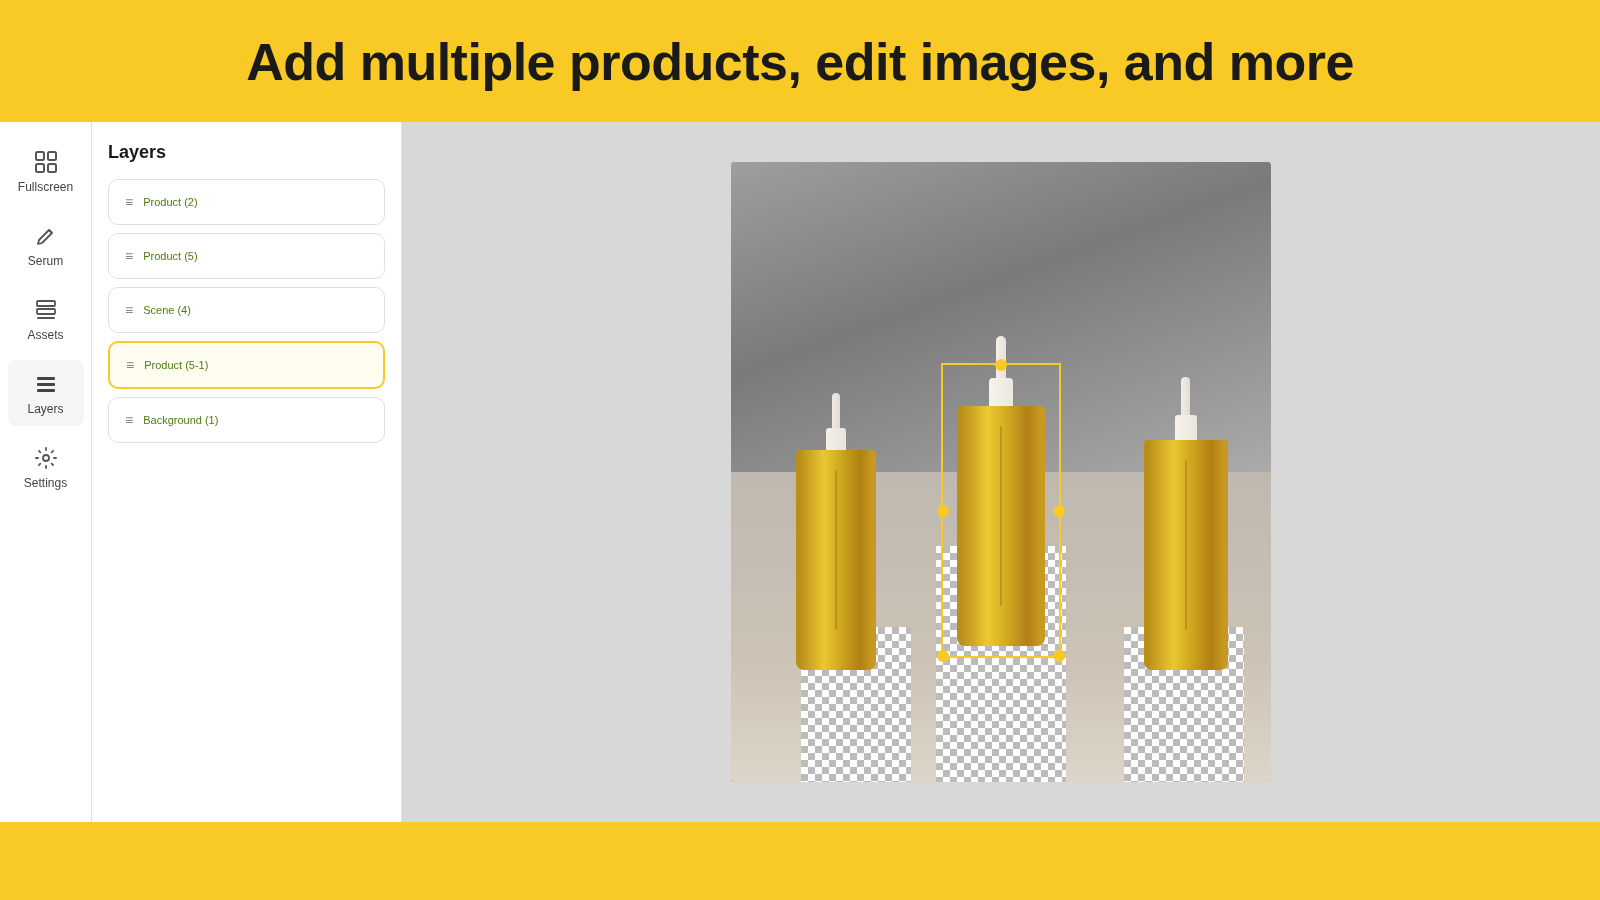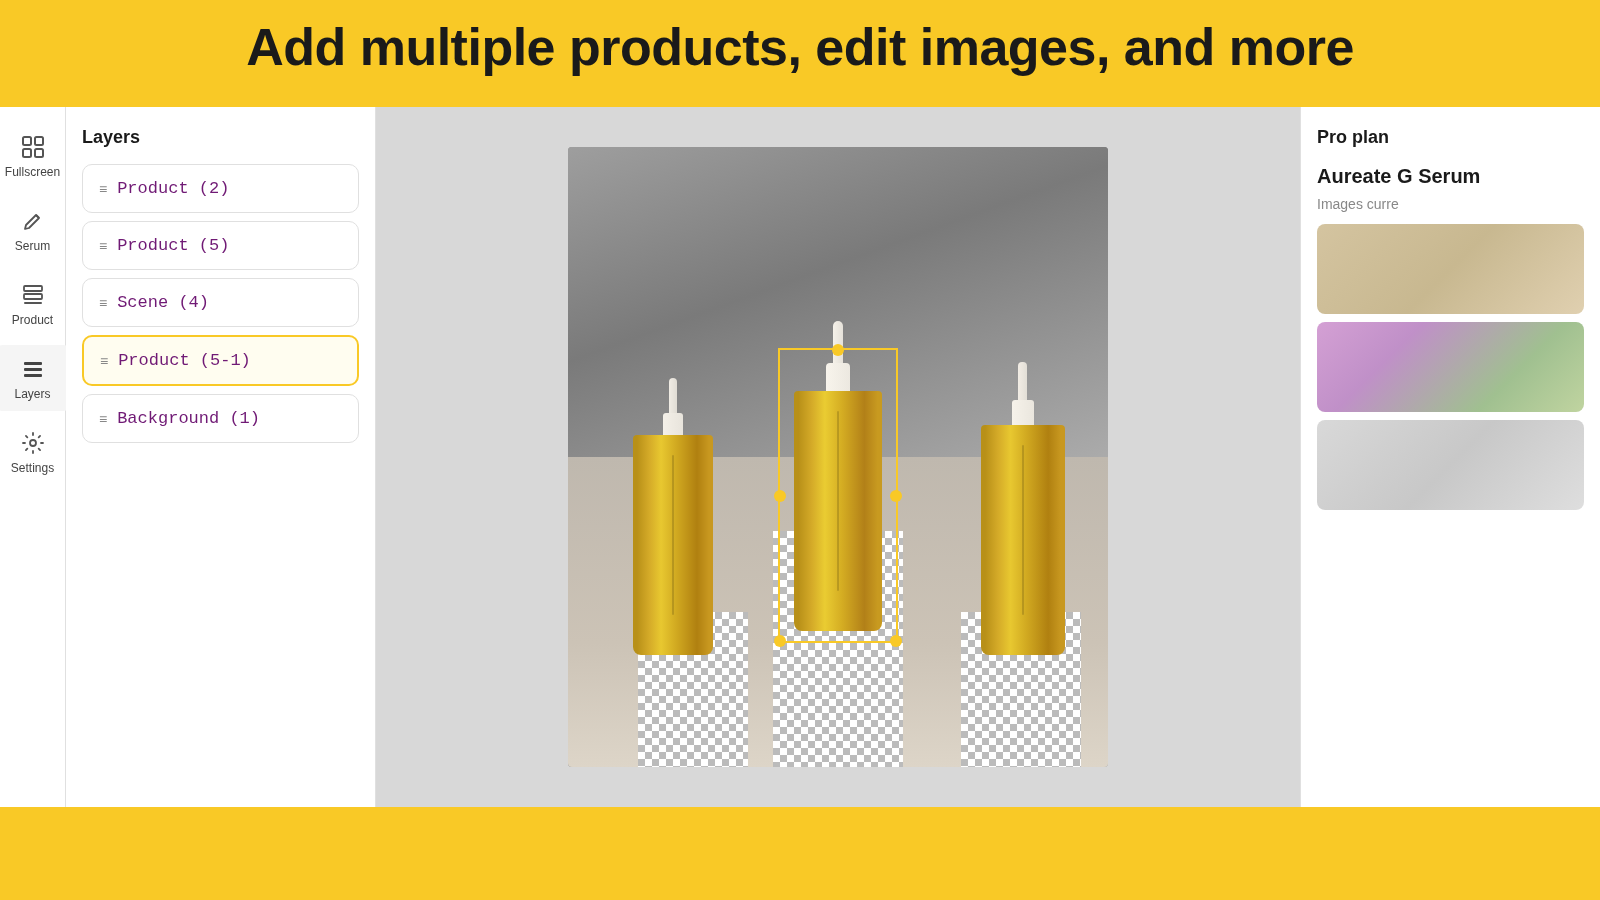--- a/index.html
+++ b/index.html
@@ -11,41 +11,41 @@
       background: #F9C926;
     }
 
     
     .hero-banner {
       width: 100%;
       background: #F9C926;
       display: flex;
       align-items: center;
       justify-content: center;
-      padding: 17px 0 30px;
+      padding: 32px 0 30px;
     }
     .hero-title {
       font-size: 52px;
       font-weight: 800;
       color: #1a1a1a;
       text-align: center;
       letter-spacing: -0.5px;
     }
 
     
     .app-container {
       display: flex;
       width: 100%;
       height: 700px;
       background: #f0f0f0;
     }
 
     
     .sidebar {
-      width: 66px;
+      width: 92px;
       background: #ffffff;
       border-right: 1px solid #e0e0e0;
       display: flex;
       flex-direction: column;
       align-items: center;
       padding: 16px 0;
       gap: 8px;
       flex-shrink: 0;
     }
     .sidebar-item {
@@ -105,23 +105,22 @@
     .layer-item.active {
       border: 2px solid #F9C926;
       background: #fffdf0;
     }
     .layer-drag-icon {
       color: #888;
       font-size: 14px;
       flex-shrink: 0;
     }
     .layer-name {
-      font-size: 17px;
-      color: #701a75;
-      font-family: Liberation Mono, monospace;
+      font-size: 11px;
+      color: #4d7c0f;
     }
 
     
     .canvas-area {
       flex: 1;
       background: #d8d8d8;
       display: flex;
       align-items: flex-start;
       justify-content: center;
       padding: 40px 20px;
@@ -235,21 +234,21 @@
     </div>
 
     <div class="sidebar-item">
       <div class="sidebar-icon">
         <svg width="24" height="24" viewBox="0 0 24 24" fill="none">
           <rect x="3" y="3" width="18" height="5" rx="1" stroke="#555" stroke-width="1.8" fill="none"></rect>
           <rect x="3" y="11" width="18" height="5" rx="1" stroke="#555" stroke-width="1.8" fill="none"></rect>
           <rect x="3" y="19" width="18" height="2" rx="1" fill="#555"></rect>
         </svg>
       </div>
-      <span class="sidebar-label">Product</span>
+      <span class="sidebar-label">Assets</span>
     </div>
 
     <div class="sidebar-item active">
       <div class="sidebar-icon">
         <svg width="24" height="24" viewBox="0 0 24 24" fill="none">
           <rect x="3" y="5" width="18" height="3" rx="1" fill="#444"></rect>
           <rect x="3" y="11" width="18" height="3" rx="1" fill="#444"></rect>
           <rect x="3" y="17" width="18" height="3" rx="1" fill="#444"></rect>
         </svg>
       </div>
@@ -354,24 +353,14 @@
 
           <div style="position:absolute;bottom:-6px;left:-6px;width:12px;height:12px;background:#F9C926;border-radius:50%;"></div>
 
           <div style="position:absolute;bottom:-6px;right:-6px;width:12px;height:12px;background:#F9C926;border-radius:50%;"></div>
         </div>
 
       </div>
     </div>
   </div>
 
-  <div class="right-panel">
-    <div class="pro-plan-badge">Pro plan</div>
-    <div class="product-name">Aureate G Serum</div>
-    <div class="images-label">Images curre</div>
-    <div class="image-thumbnails">
-      <div class="thumbnail thumb-1"></div>
-      <div class="thumbnail thumb-2"></div>
-      <div class="thumbnail thumb-3"></div>
-    </div>
-  </div>
 
 </div>
 
 </body></html>

